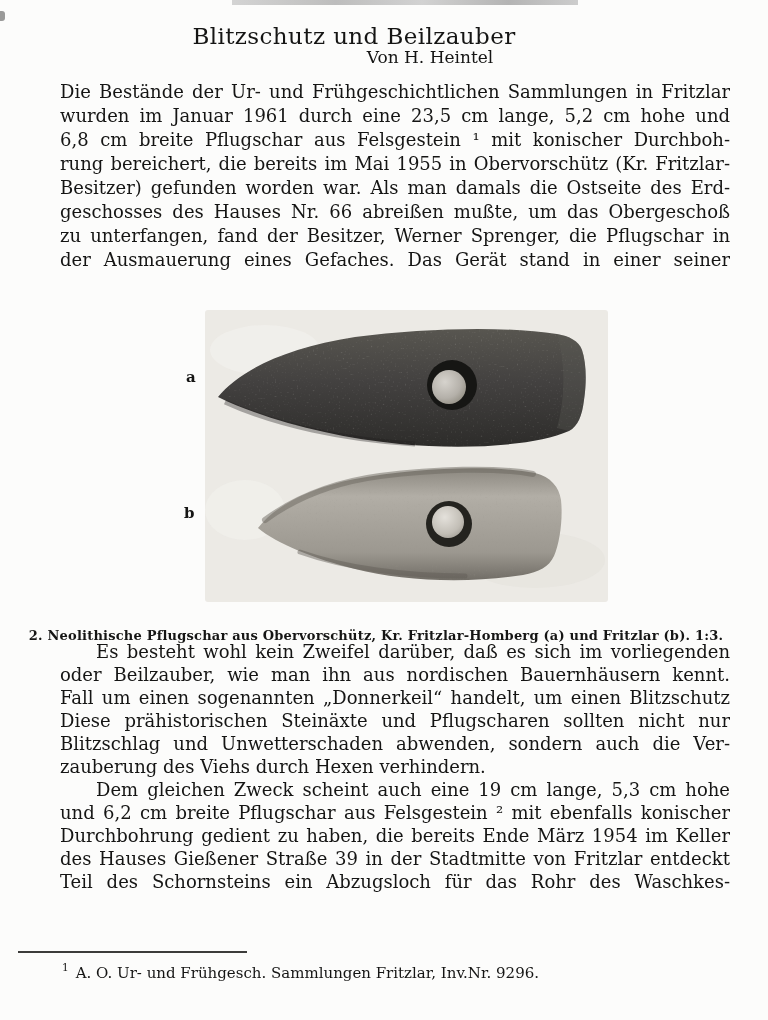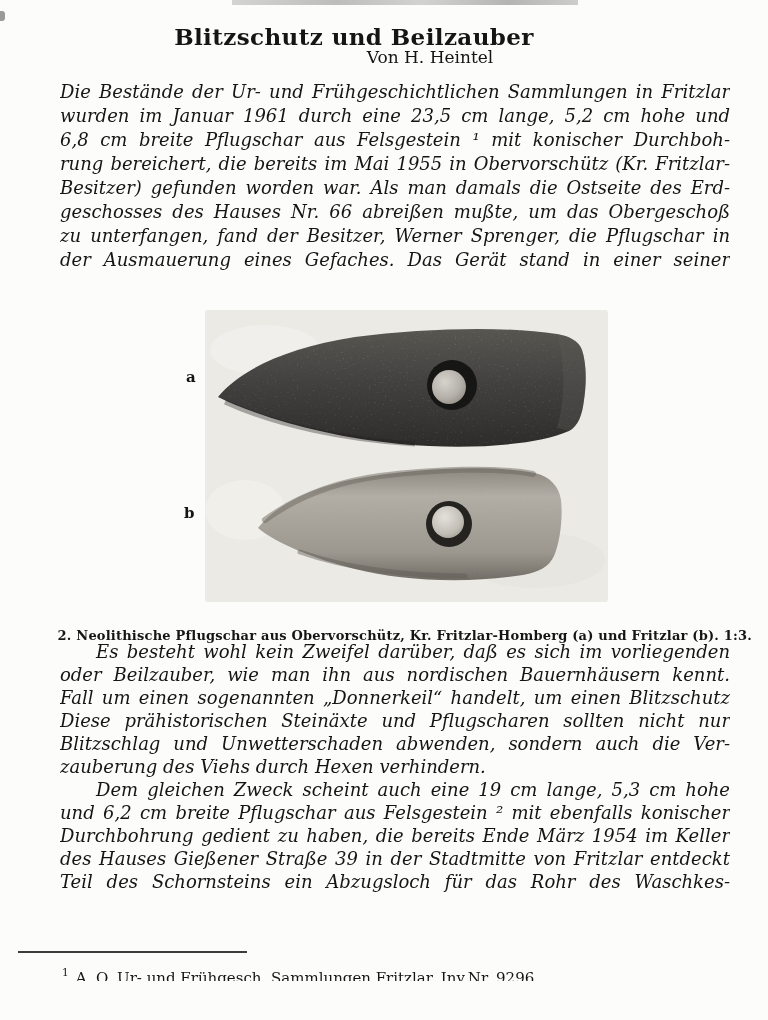--- a/index.html
+++ b/index.html
@@ -14,55 +14,55 @@
   
   .artifact-top {
     left:232px; top:0; width:346px; height:5px;
     background:linear-gradient(90deg,#c6c6c6,#a8a8a8 30%,#c4c4c4 55%,#9c9c9c 80%,#bdbdbd);
     opacity:.75;
   }
   .artifact-edge { left:0; top:11px; width:5px; height:10px; background:#818181; opacity:.8; border-radius:0 3px 3px 0; }
 
   .title {
     left:0; top:8px; width:708px; text-align:center;
-    font-size:23px; font-weight:bold; letter-spacing:.4px;
+    font-size:23px; font-weight:normal; letter-spacing:.4px;
   }
   .byline {
     left:0; top:47px; width:768px; text-align:center;
     font-size:17px;
     padding-left:46px;
   }
 
-  .textblock { left:60px; width:670px; font-size:18px;font-style:italic; }
+  .textblock { left:60px; width:670px; font-size:18px; }
   .line {
     height:24px; line-height:24px; overflow:hidden;
     text-align:justify; text-align-last:justify;
   }
   .para23 .line { height:23px; line-height:23px; }
   .line.end { text-align-last:left; }
   .line.ind { text-indent:36px; }
   .p1 { top:80px; }
   .para23 { top:640px; }
 
   .figure { left:0; top:306px; width:768px; height:300px; }
   .photo {
     position:absolute; left:205px; top:4px; width:403px; height:292px;
     background:#eceae5; border-radius:3px;
   }
   .fig-label { position:absolute; font-size:15px; font-weight:bold; }
   .fig-label.a { left:186px; top:62px; }
   .fig-label.b { left:184px; top:198px; }
 
   .caption {
-    left:0; top:628px; width:752px; text-align:right;
+    left:0; top:628px; width:752px; text-align:center;
     font-size:13px; font-weight:bold; letter-spacing:.2px;
   }
 
   .fn-rule { left:18px; top:951px; width:229px; height:2px; background:#3c3c3a; }
-  .footnote { left:62px; width:640px; font-size:15px; height:22px; line-height:26px; overflow:hidden; }
+  .footnote { left:62px; width:640px; font-size:15px; height:22px; line-height:16px; overflow:hidden; }
   .fn1 { top:959px; }
   .fn2 { top:991px;margin-top:28px; }
   .fnm { font-size:10.5px; vertical-align:7px; padding-right:7px; }
 </style>
 </head>
 <body>
 
 <div class="abs artifact-top"></div>
 <div class="abs artifact-edge"></div>
 

